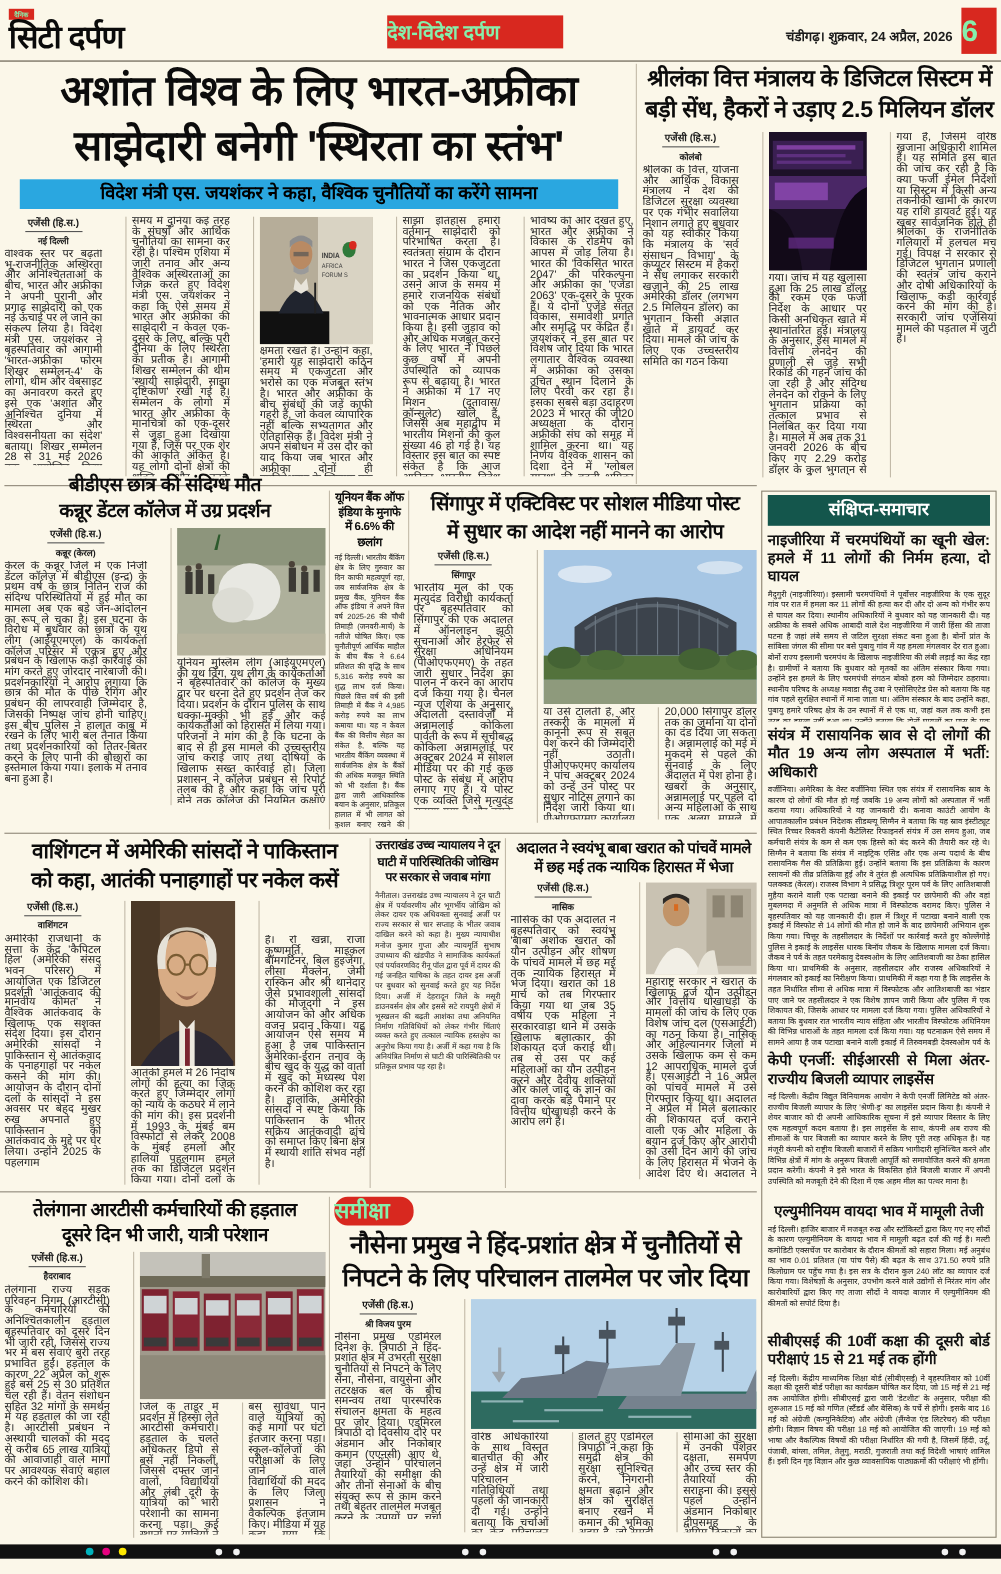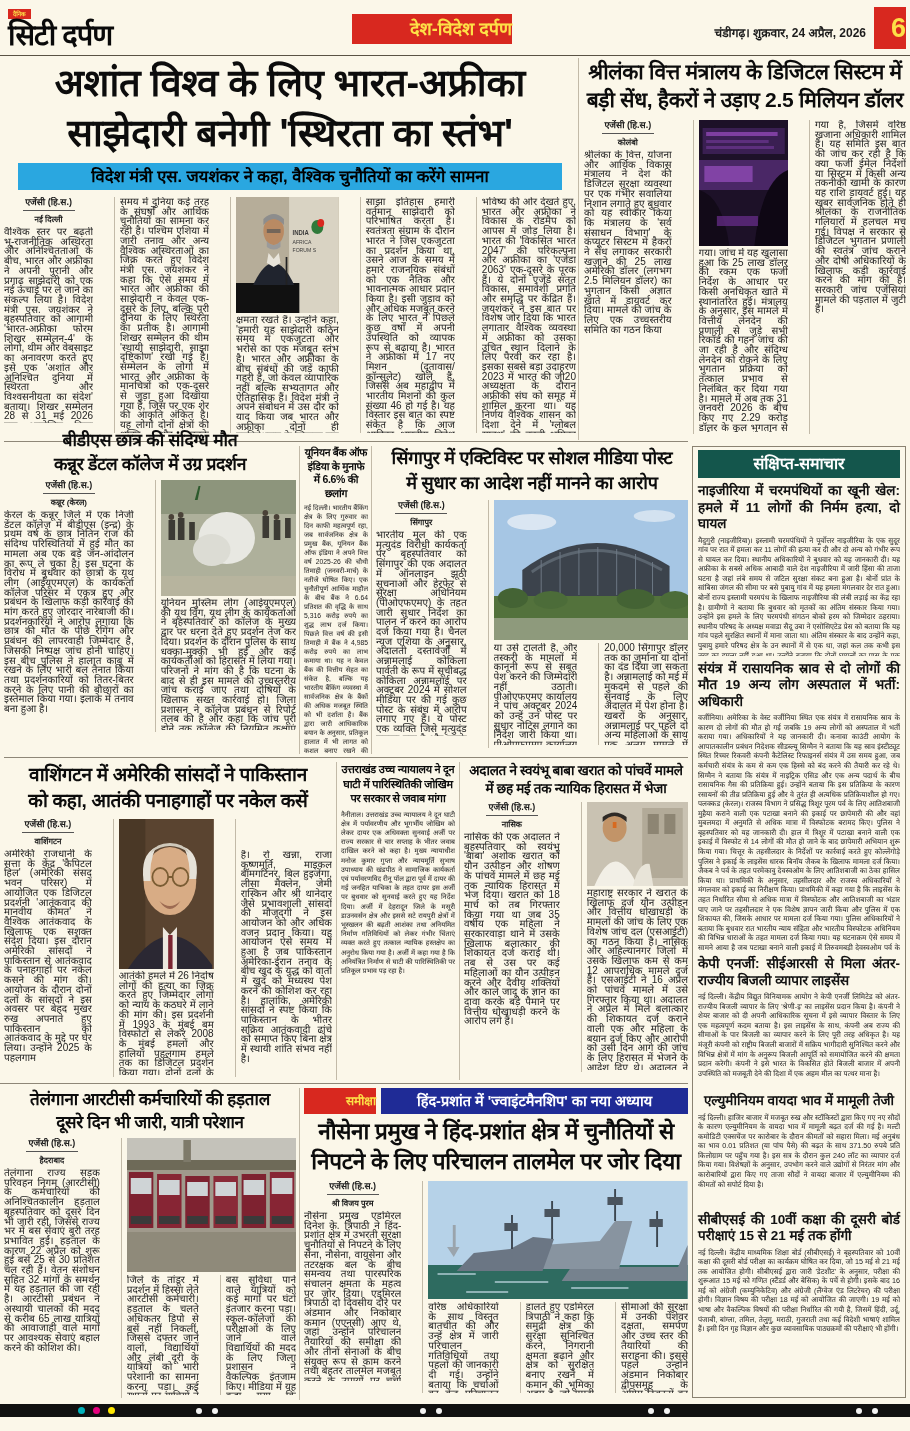--- a/index.html
+++ b/index.html
@@ -10,21 +10,21 @@
   .place{text-align:center;font-weight:bold;font-size:8px;margin-bottom:3px;}
   .bt{font-size:10px;line-height:9.7px;text-align:justify;overflow:hidden;color:#222;}
   .cols{display:flex;}
   .col{overflow:hidden;}
   .vr{border-right:1px solid #c2baa8;padding-right:21px;margin-right:5px;}
   .photo{display:block;width:100%;}
   .rule-h{position:absolute;height:1px;background:#8e8778;}
   .rule-v{position:absolute;width:1px;background:#c2baa8;}
   .brief-hl{font-weight:bold;font-size:13.5px;line-height:16.5px;text-align:justify;color:#111;margin:5px 0 3px;}
   .brief-bt{font-size:7.2px;line-height:9.6px;text-align:justify;color:#222;}
-  .tagbox{background:#d8281f;color:#fde047;font-weight:bold;text-align:right;}
+  .tagbox{background:#d8281f;color:#86efac;font-weight:bold;text-align:left;}
 </style>
 </head>
 <body>
 
 <div class="page">
 
   <div style="position:absolute;left:0;top:0;width:910px;height:64px;">
     <div style="position:absolute;left:8px;top:2px;">
       <div class="tagbox" style="display:inline-block;font-size:6px;padding:1px 5px;">दैनिक</div>
       <div style="font-weight:900;font-size:29px;line-height:31px;color:#0a0a0a;letter-spacing:-1px;">सिटी दर्पण</div>
@@ -344,22 +344,21 @@
               <div class="bt" style="height:120px;">बस सुविधा पाने वाले यात्रियों को कई मार्गों पर घंटों इंतजार करना पड़ा। स्कूल-कॉलेजों की परीक्षाओं के लिए जाने वाले विद्यार्थियों की मदद के लिए जिला प्रशासन ने वैकल्पिक इंतजाम किए। मीडिया में यह कहा गया कि अधिकांश डिपो में आंशिक संचालन ही हो सका। आंदोलन का असर ग्रामीण इलाकों (बीजारण्य) के डिपो में सबसे अधिक देखा गया। पूर्व बीजारण्य कर्मचारियों की संभावित देरी हड़ताल से उनको यदि मानने से... पूर्व श्रीकांत का निकटवर्ती डिपो में चक्काजाम रहा।</div>
             </div>
         </div>
       </div>
     </div>
   </div>
 
   <div class="rule-v" style="left:299px;top:1088px;height:312px;"></div>
   <div style="position:absolute;left:304px;top:1088px;width:384px;height:312px;">
     <div style="display:flex;gap:5px;">
-      <div class="tagbox" style="width:72px;height:26px;line-height:26px;font-size:12px;">समीक्षा</div>
-      <div style="flex:1;background:#1f2b96;color:#fff;font-weight:bold;font-size:14.5px;text-align:center;height:26px;line-height:26px;">हिंद-प्रशांत में 'ज्वाइंटमैनशिप' का नया अध्याय</div>
+      <div class="tagbox" style="width:72px;height:26px;line-height:26px;font-size:20px;border-radius:12px;">समीक्षा</div>
     </div>
     <div class="hl" style="font-size:22.5px;line-height:30px;margin-top:3px;">
       <div>नौसेना प्रमुख ने हिंद-प्रशांत क्षेत्र में चुनौतियों से</div>
         <div>निपटने के लिए परिचालन तालमेल पर जोर दिया</div>
     </div>
     <div class="cols" style="margin-top:4px;height:212px;">
       <div class="col vr" style="width:102px;">
         <div class="byline">एजेंसी (हि.स.)</div>
         <div class="byrule"></div>
         <div class="place">श्री विजय पुरम</div>

